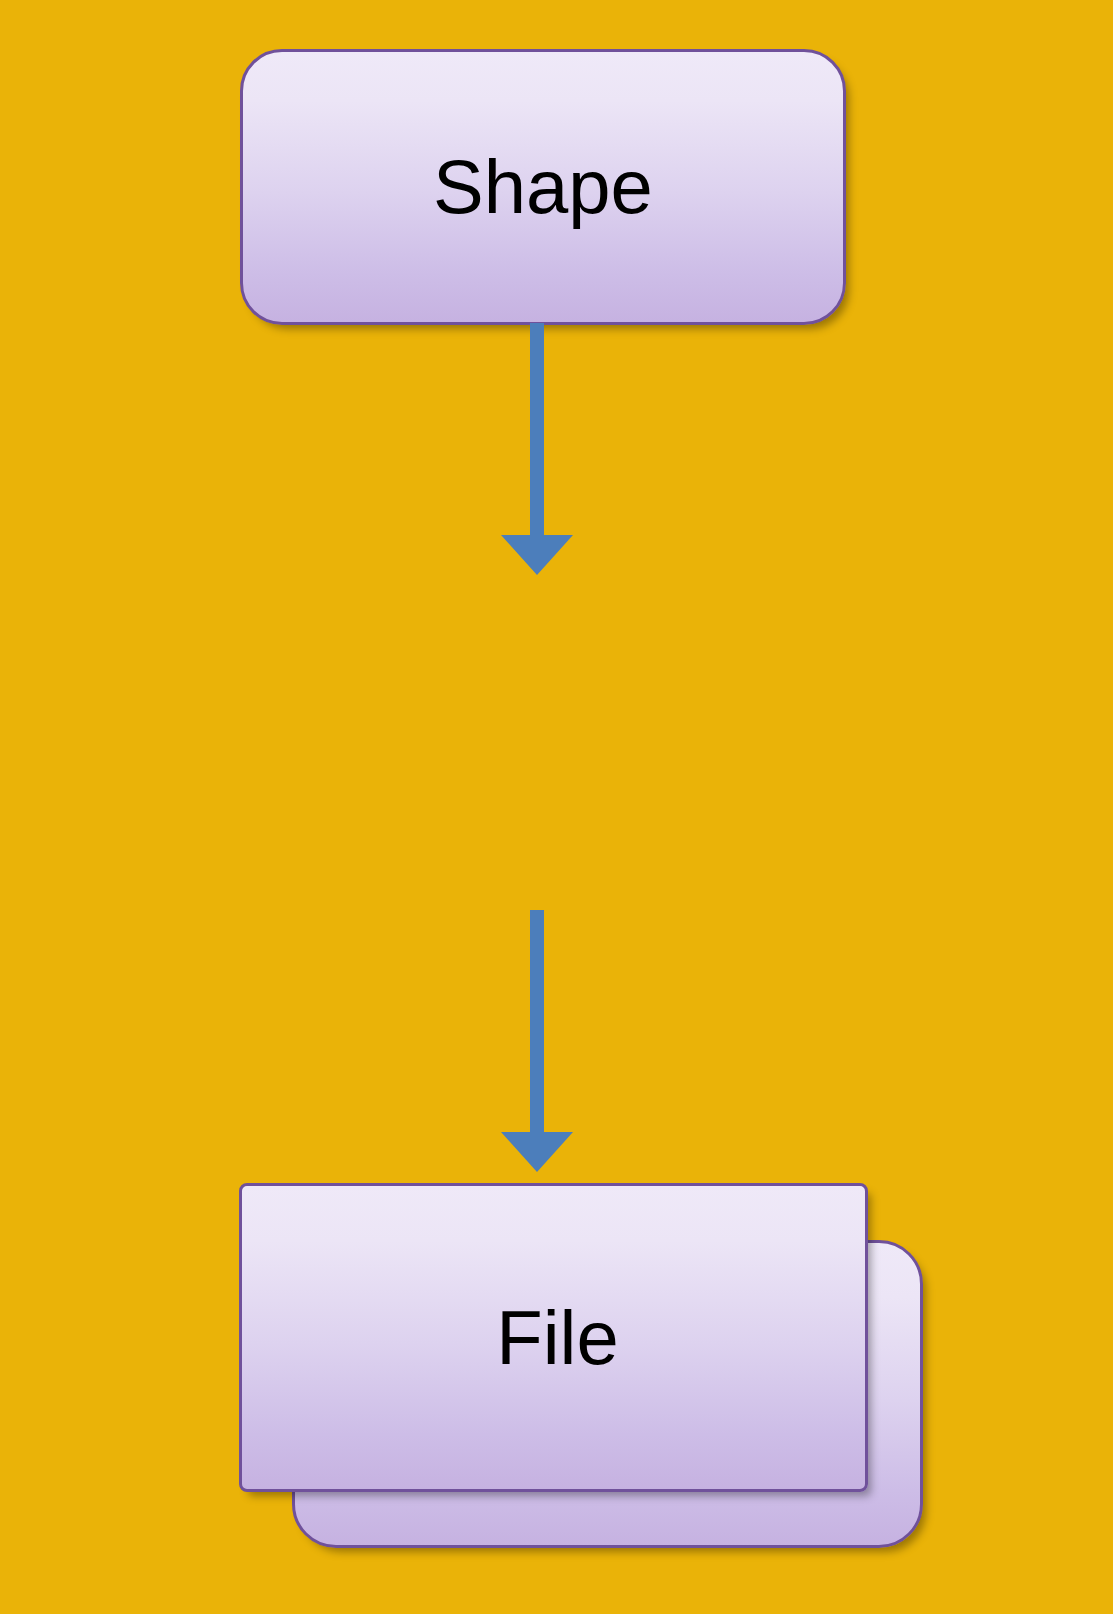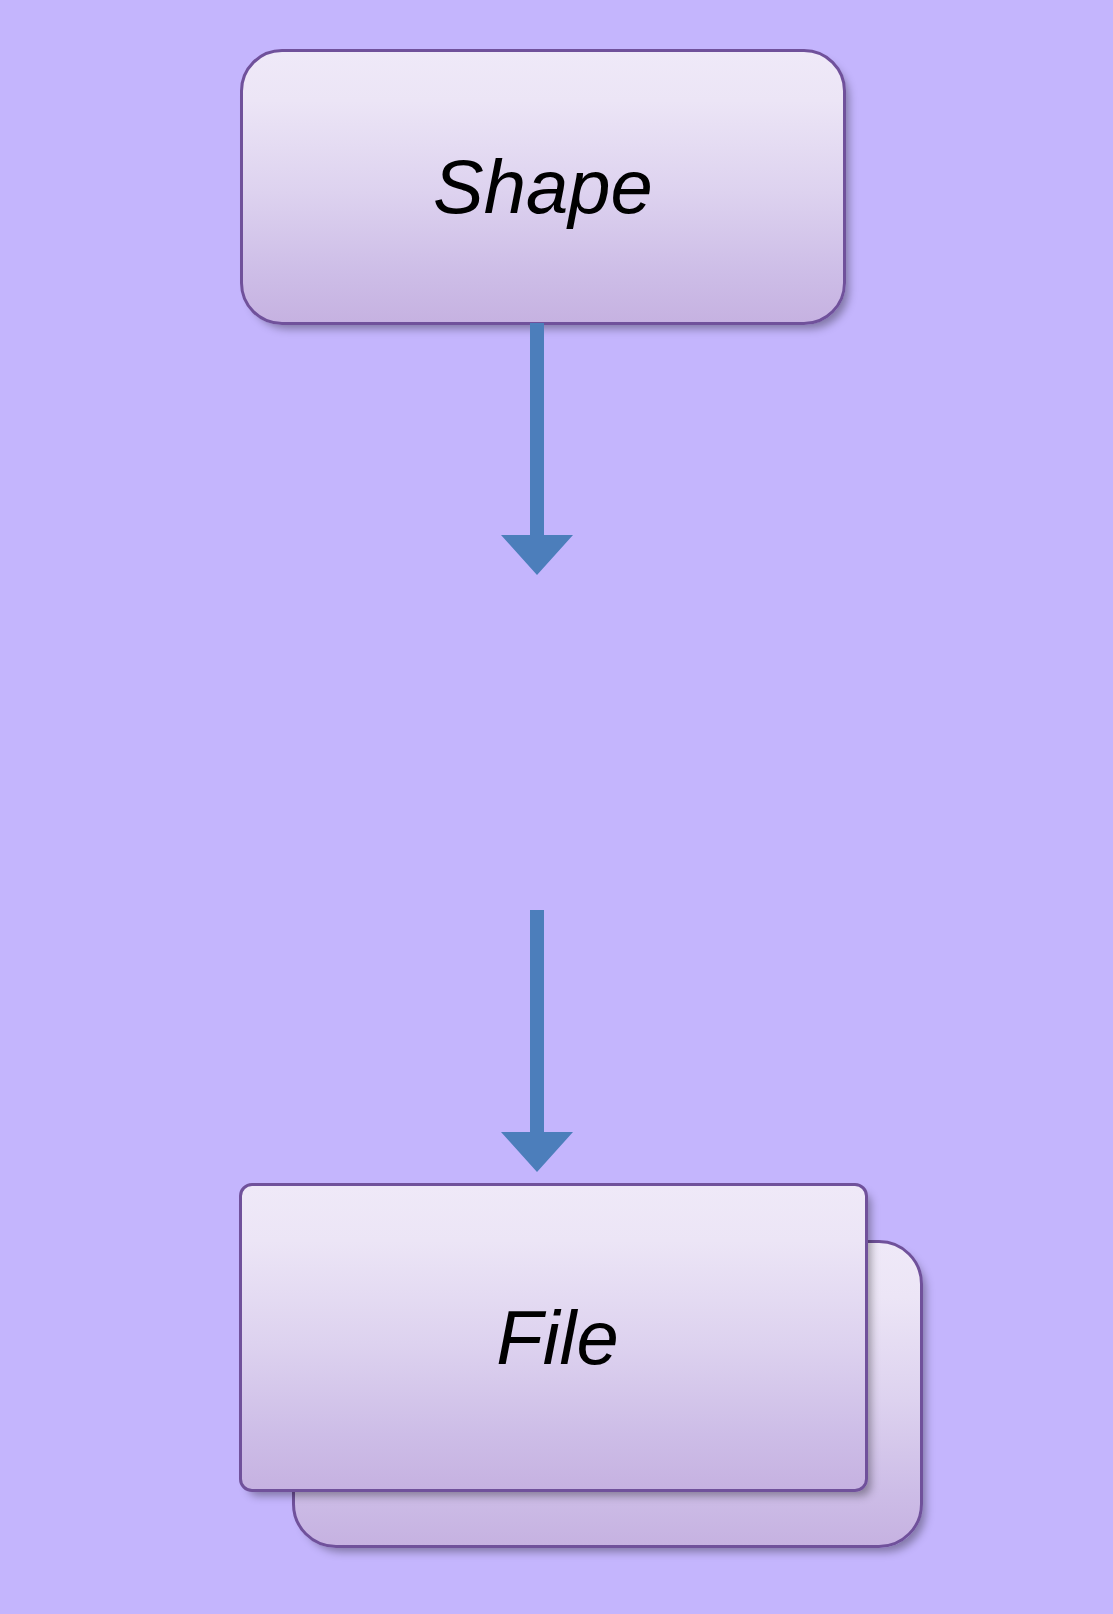--- a/index.html
+++ b/index.html
@@ -8,23 +8,22 @@
     padding: 0;
     background: #ffffff;
   }
   body {
     font-family: "Liberation Sans", sans-serif;
   }
   #canvas {
     position: relative;
     width: 1113px;
     height: 1614px;
-    background: #c4b5fd;
+    background: #eab308;
     overflow: hidden;
-    font-style: italic;
   }
 
   
   .node {
     position: absolute;
     box-sizing: border-box;
     display: flex;
     align-items: center;
     justify-content: center;
     text-align: center;
@@ -89,21 +88,21 @@
     height: 308px;
     border-radius: 44px;
     z-index: 1;
   }
 
   #node-file-front {
     left: 239px;
     top: 1183px;
     width: 629px;
     height: 309px;
-    border-radius: 13px;
+    border-radius: 8px;
     font-size: 76px;
     z-index: 2;
     padding-left: 8px;
   }
 
   
   .arrow {
     position: absolute;
     z-index: 0;
   }

